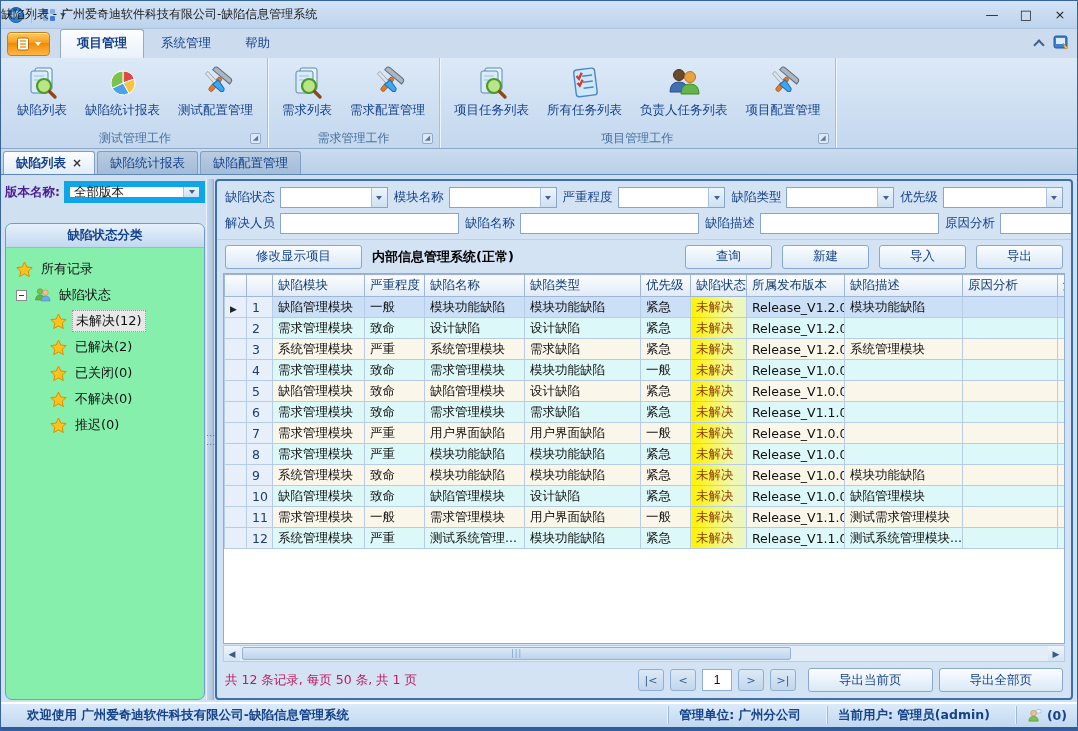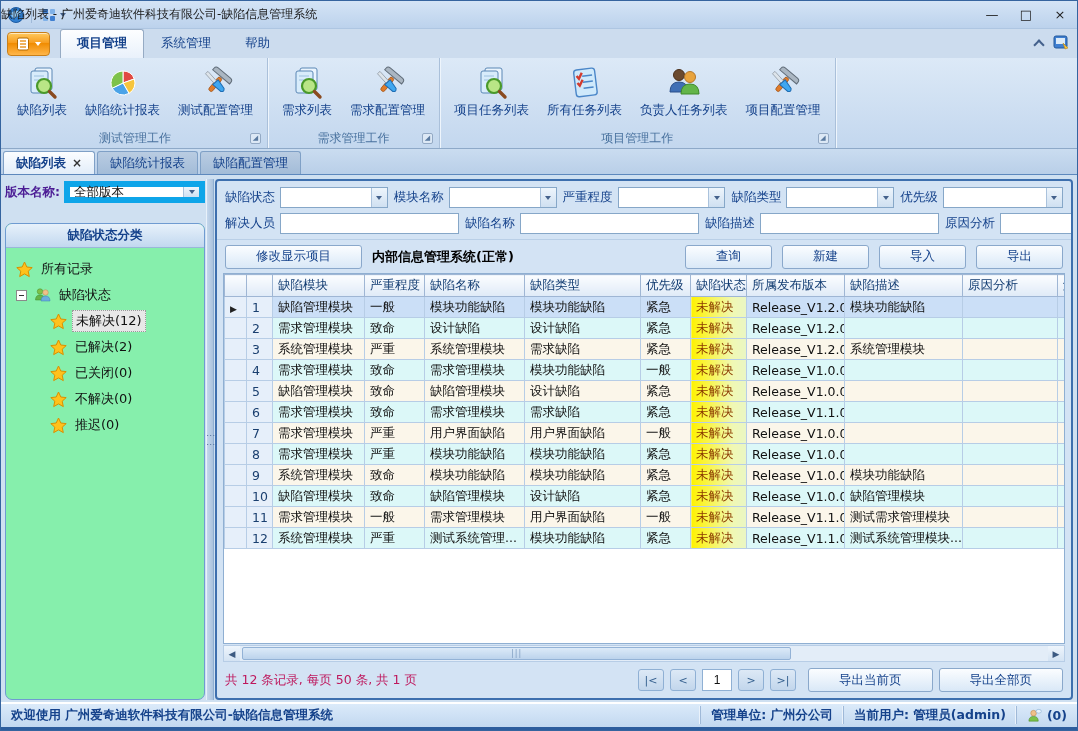--- a/index.html
+++ b/index.html
@@ -99,21 +99,21 @@
   
   .gridfooter { height:36px; flex:0 0 36px; display:flex; align-items:center; padding:0 8px; gap:6px; }
   .summary { color:#be185d; font-size:12.5px; }
   .gridfooter .spacer { flex:1; }
   .pg-btn { width:26px; height:22px; border:1px solid #8fb0d4; border-radius:3px; background:linear-gradient(#dde9f6,#c2d6ec); color:#35608f; font-size:11px; display:flex; align-items:center; justify-content:center; }
   .pg-input { width:30px; height:22px; border:1px solid #8fb0d4; text-align:center; font-size:12px; color:#111; }
   .export-btn { margin-left:6px; }
 
   
   .statusbar { height:28px; flex:0 0 28px; background:linear-gradient(#dcebfa,#c2d8f0); border-top:1px solid #fff; box-shadow:inset 0 1px 0 #fff; display:flex; align-items:center; color:#15428b; font-size:12.5px; font-weight:bold; border-bottom:3px solid #2d5d9d; }
-  .sb-seg { padding:0 10px; display:flex; align-items:center; gap:5px; height:18px; }
+  .sb-seg { padding:0 10px; display:flex; align-items:center; gap:5px; height:18px;margin-left:16px; }
   .sb-seg + .sb-seg { border-left:1px solid #9fb9d8; box-shadow:-1px 0 0 #eaf2fb; }
   .sb-welcome { flex:1; }
 </style>
 </head>
 <body>
 
 <div class="window">
 
   <div class="titlebar">
     <span class="appicon">

